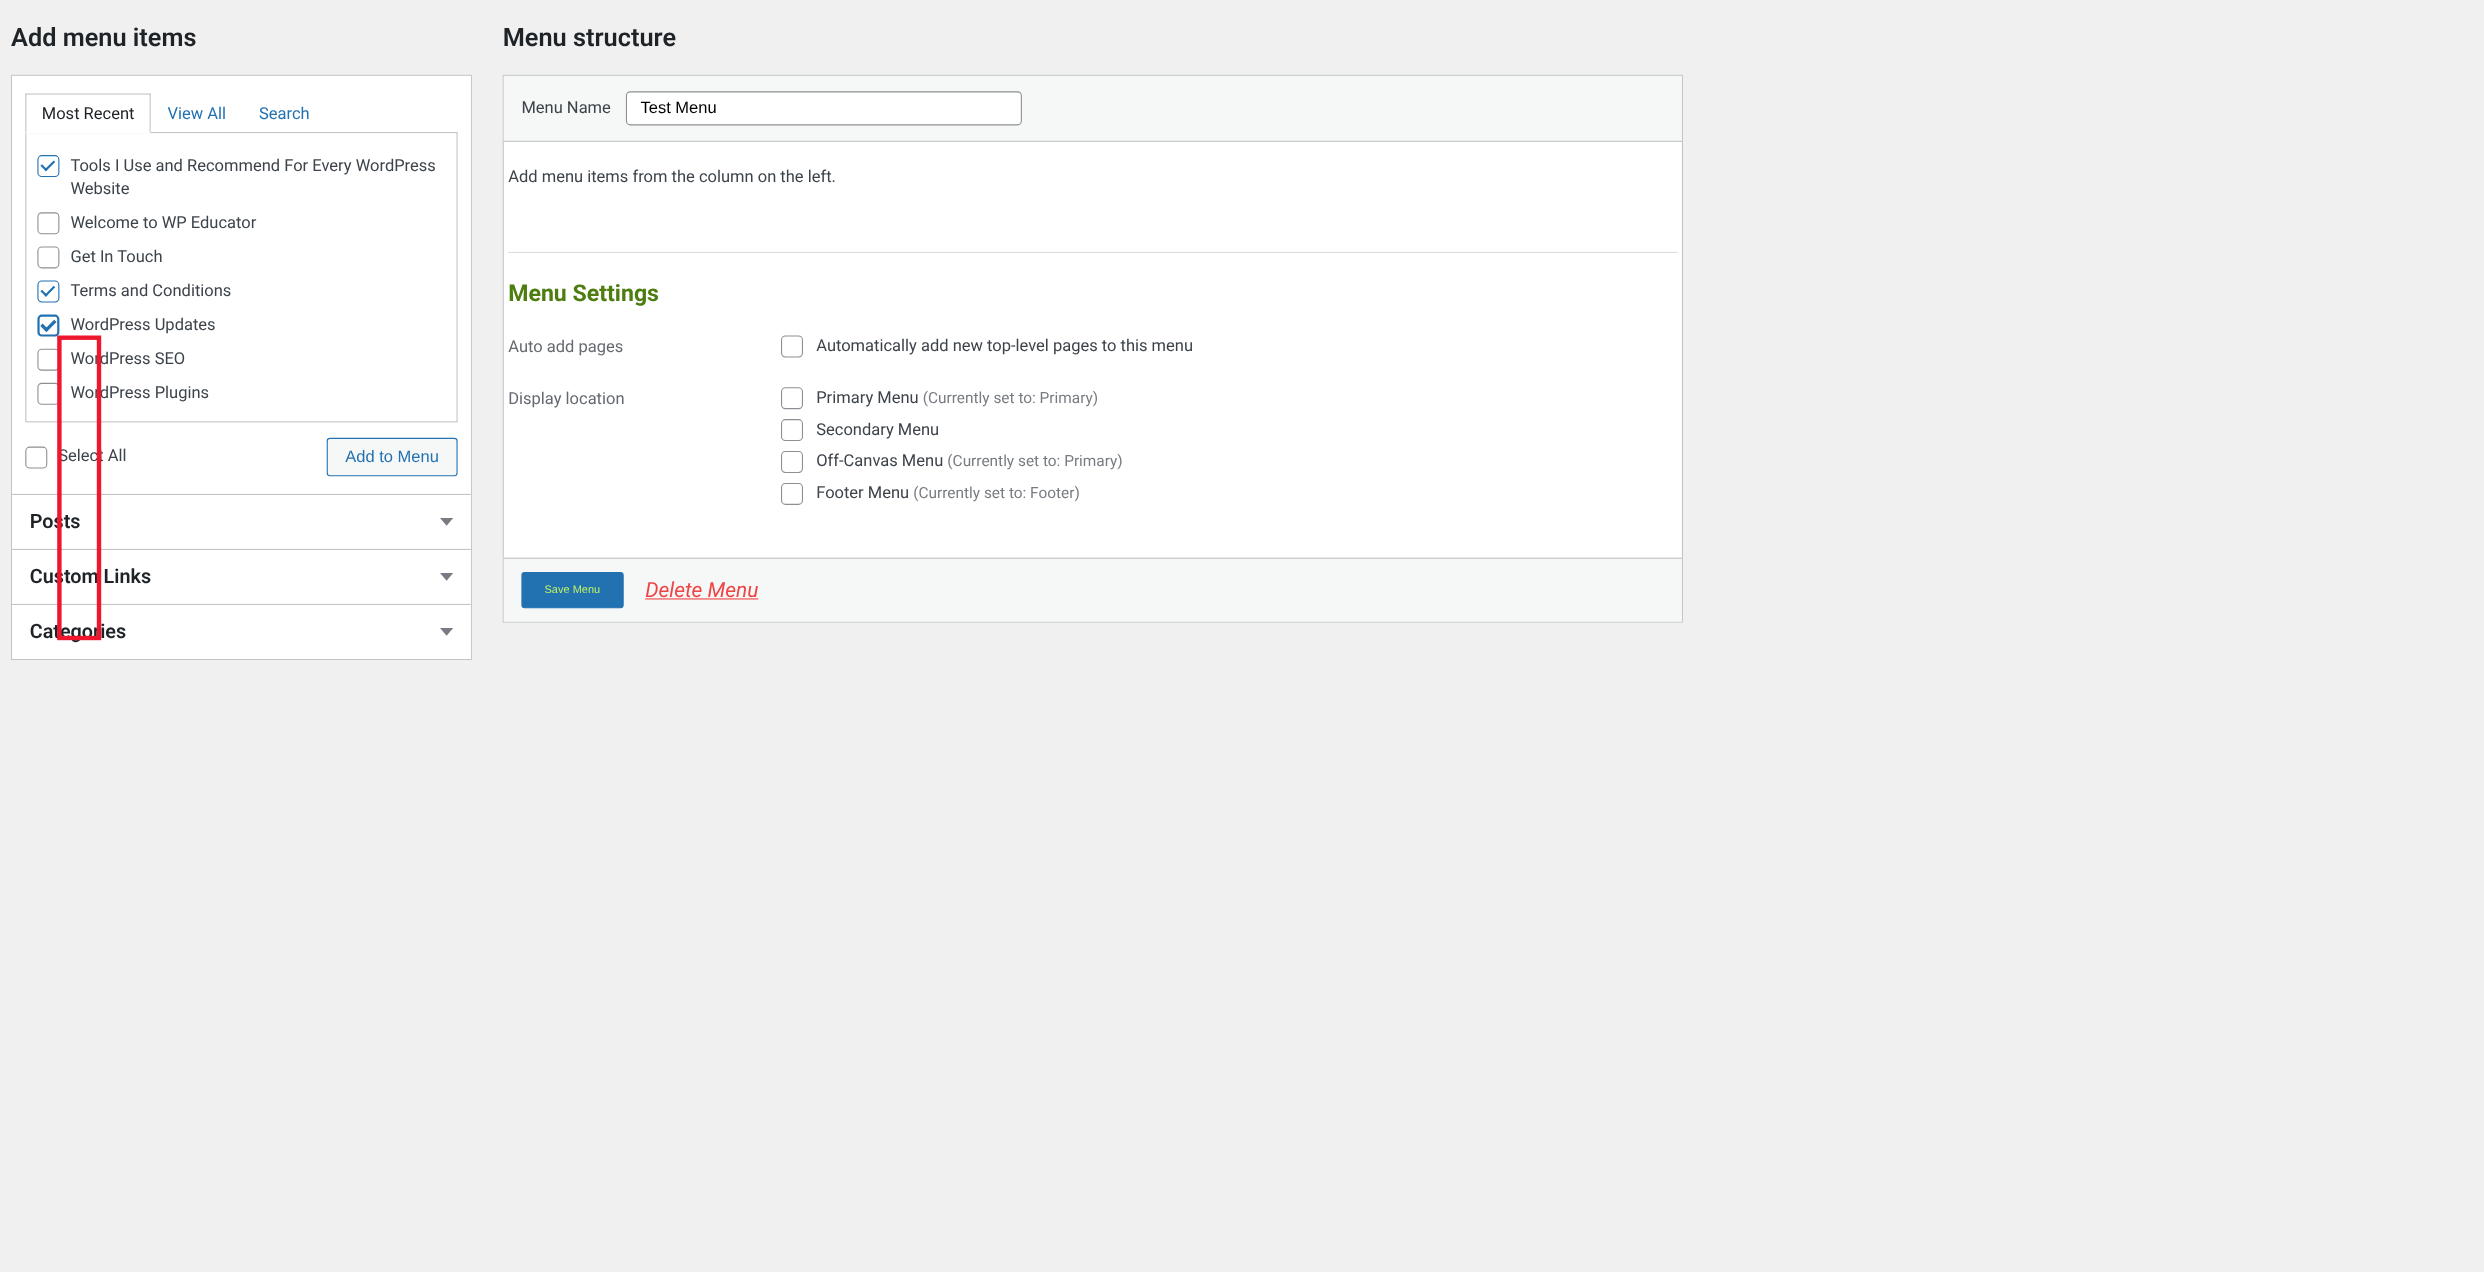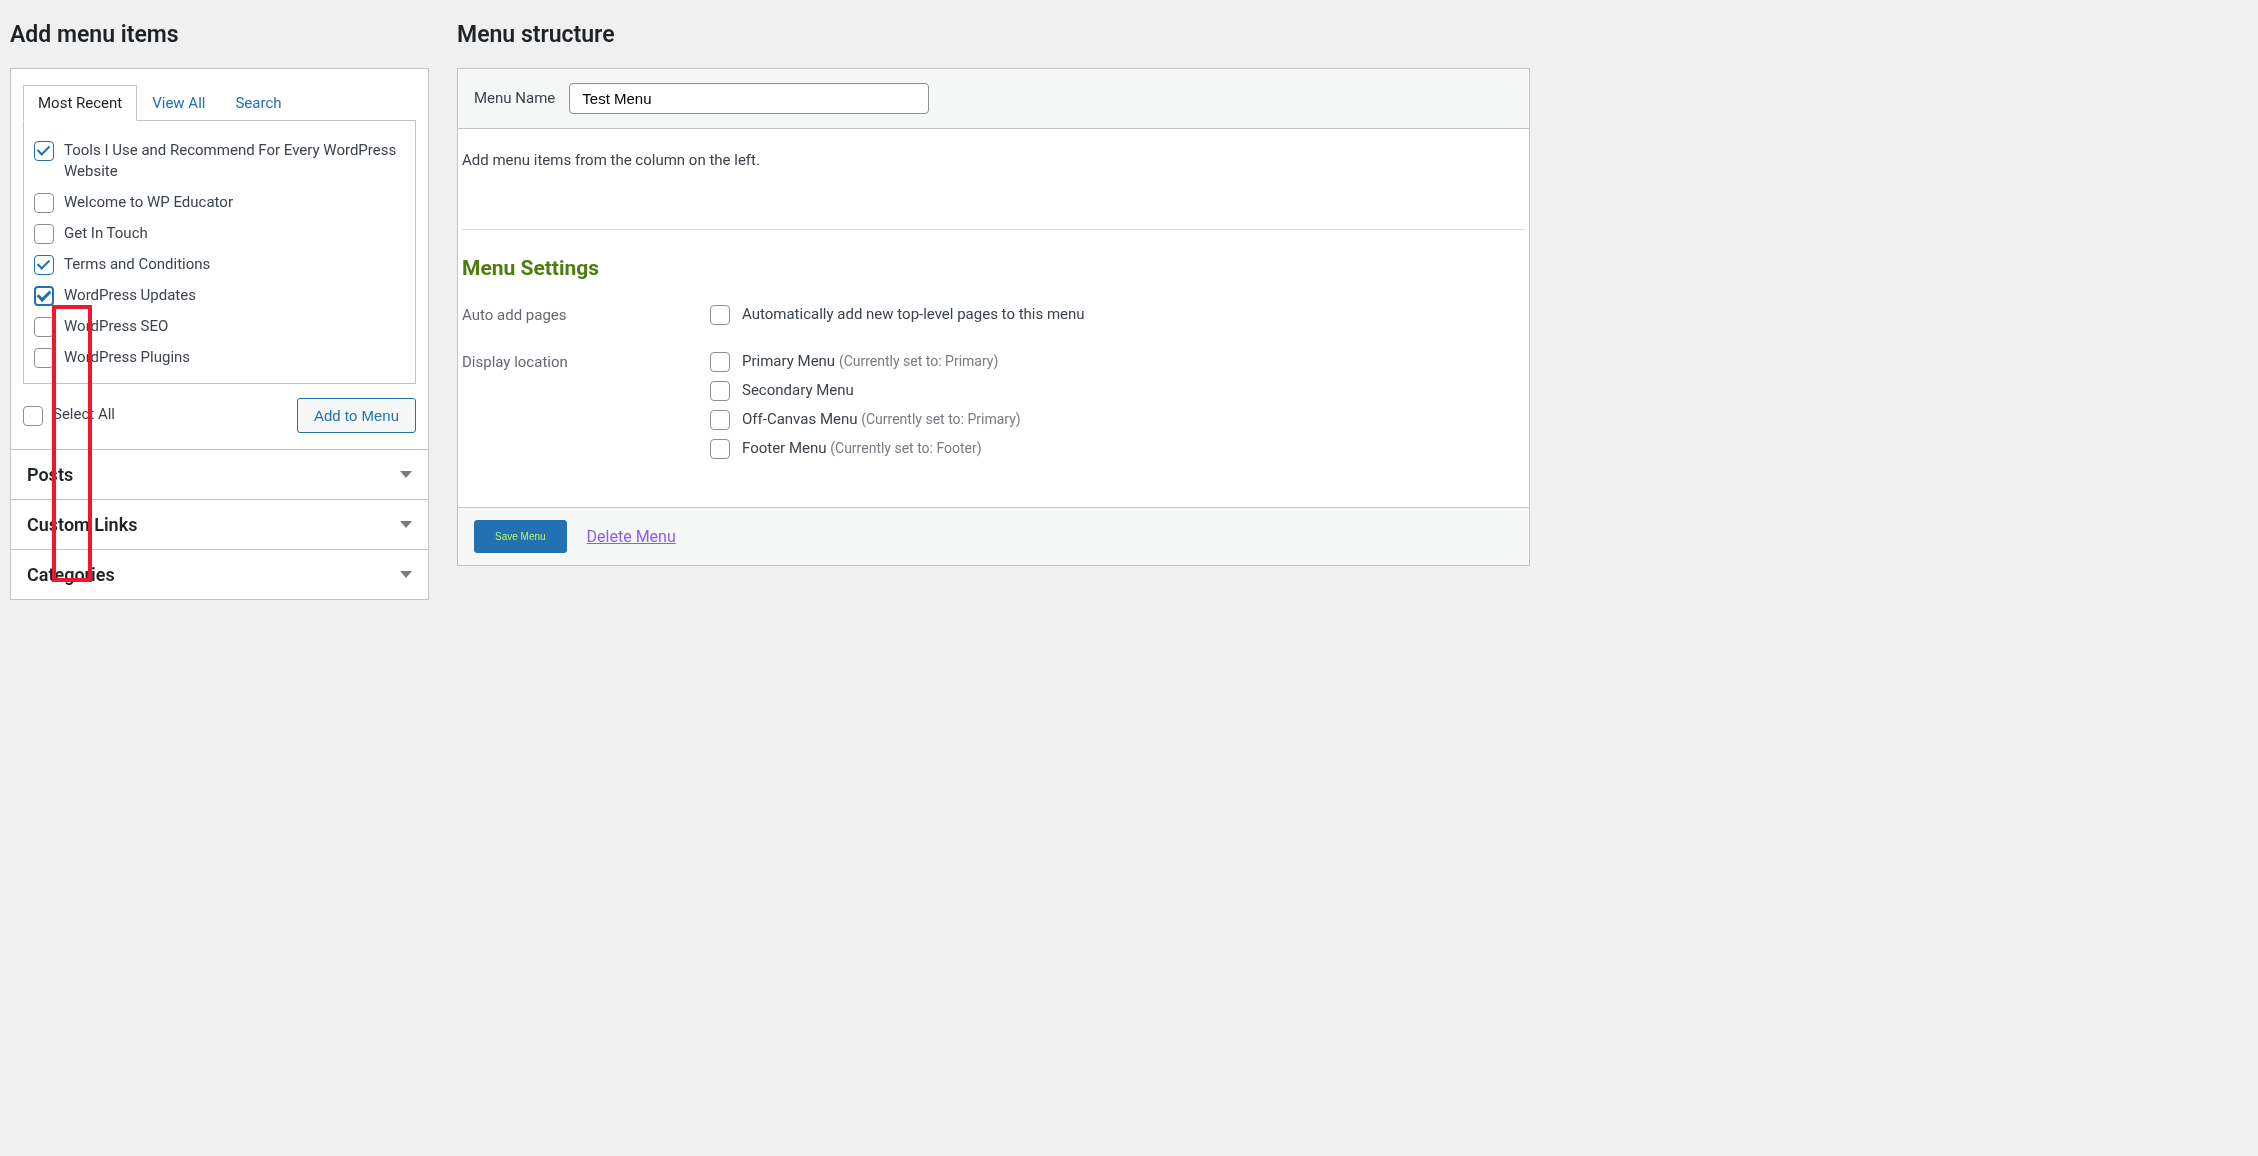--- a/index.html
+++ b/index.html
@@ -263,24 +263,25 @@
     }
     .menu-footer {
       background: #f6f7f7;
       border-top: 1px solid #c3c4c7;
       padding: 12px 16px;
       display: flex;
       align-items: center;
       gap: 20px;
     }
     .delete-link {
-      color: #8b5cf6;
+      color: #ef4444;
       text-decoration: underline;
-      font-size: 16px;
-      cursor: pointer;
+      font-size: 19px;
+      cursor: pointer;
+      font-style: italic;
     }
   </style>
 </head>
 <body>
 
 <div class="container">
 
   <div class="left-col">
     <h2>Add menu items</h2>
 

